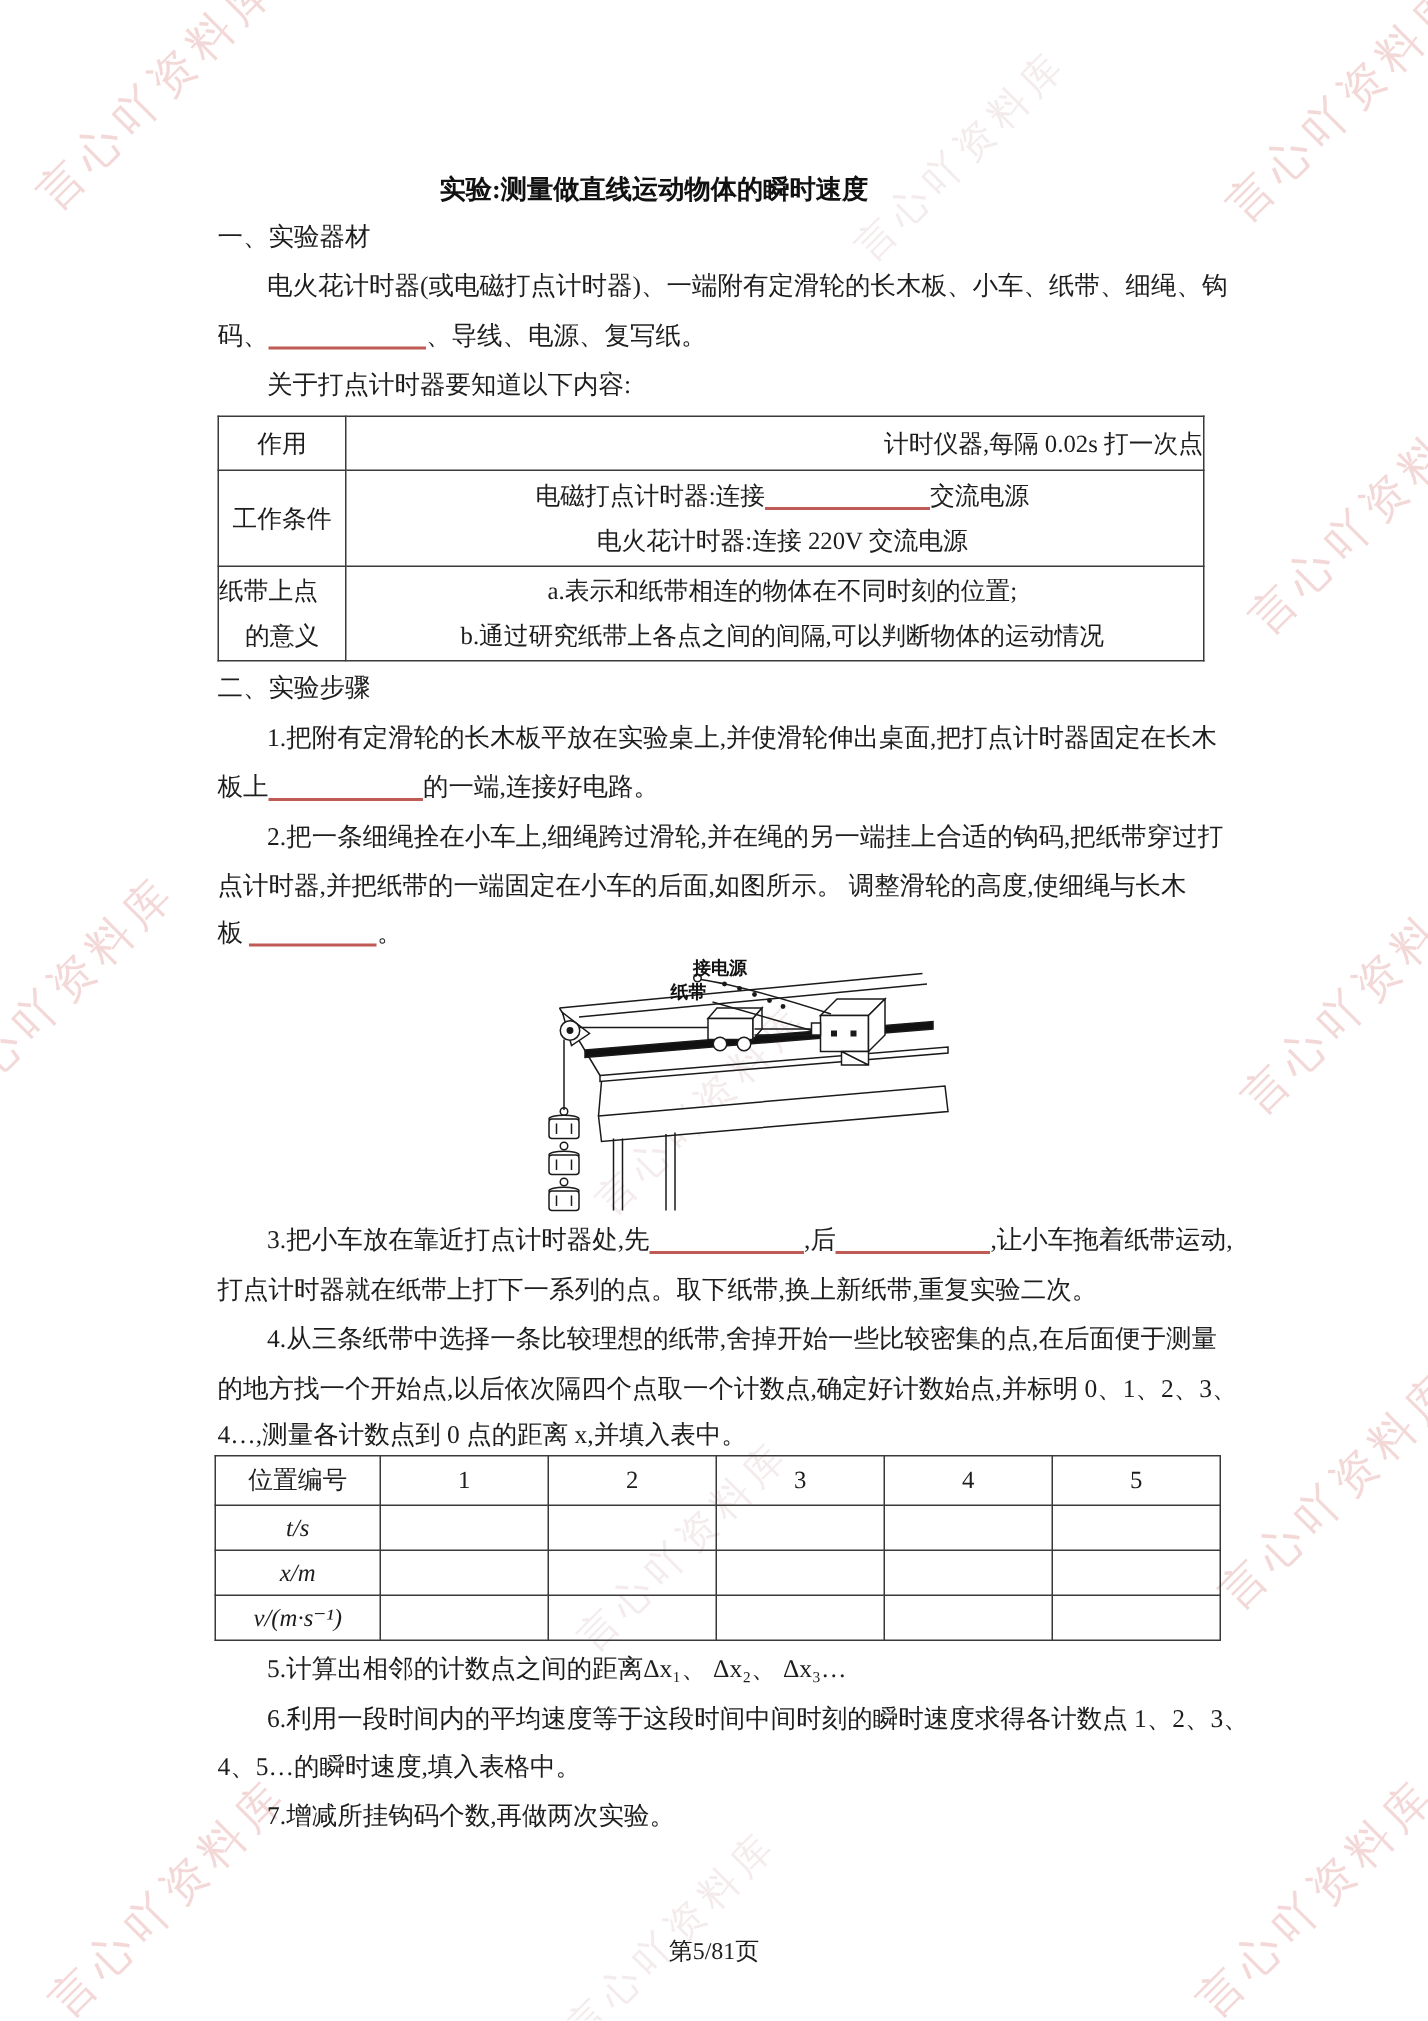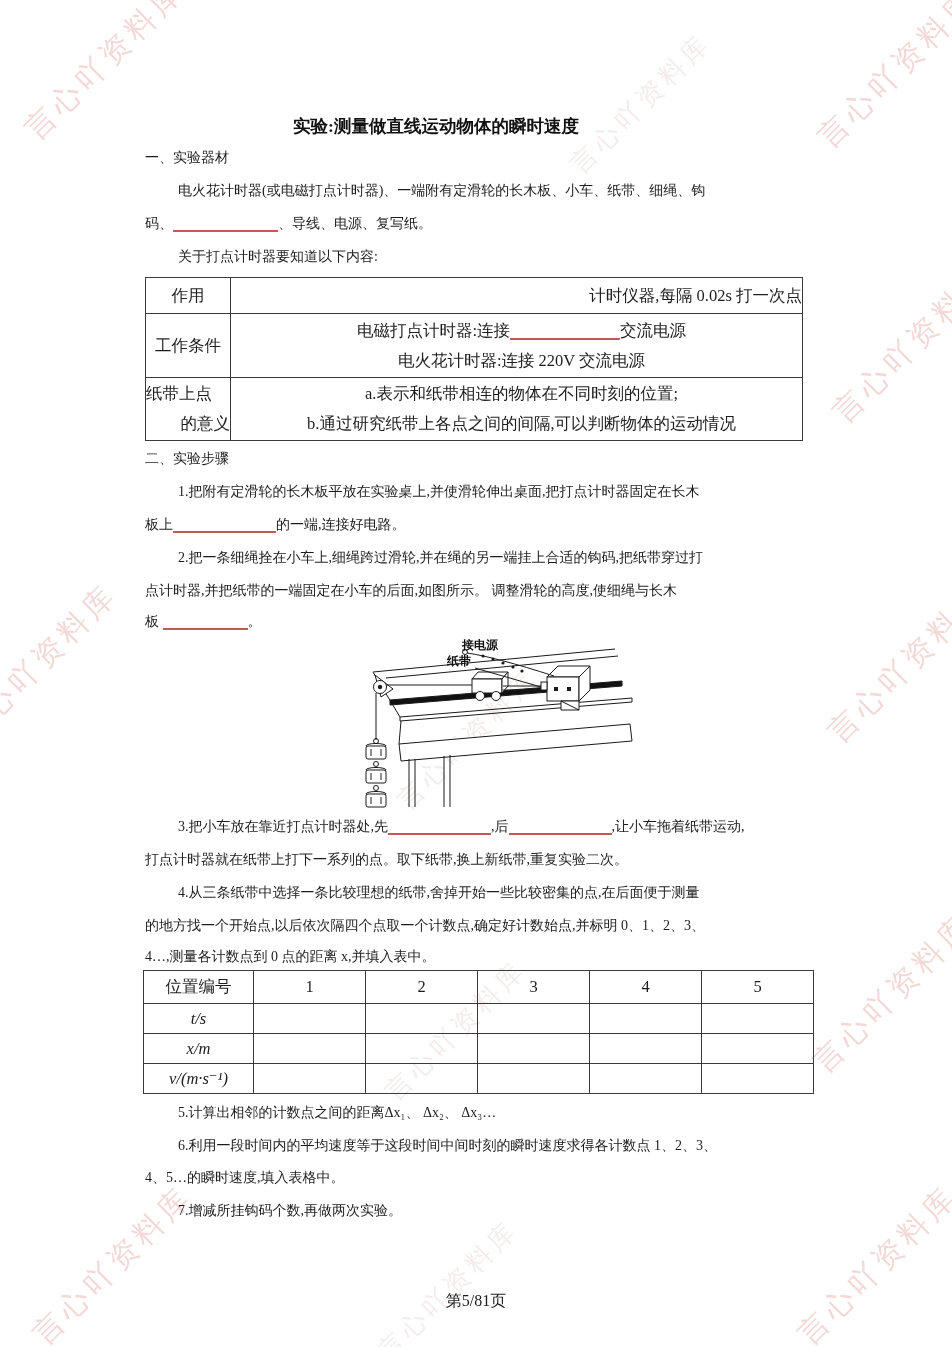--- a/index.html
+++ b/index.html
@@ -1,21 +1,21 @@
 <!DOCTYPE html>
 <html><head>
 <meta charset="utf-8">
 <style>
   html,body{margin:0;padding:0;background:#fff;}
   .page{
     position:relative;width:952px;height:1347px;background:#ffffff;
     font-family:"Liberation Serif","DejaVu Serif",serif;color:#1d1d1d;
     overflow:hidden;
   }
-  .line{position:absolute;height:22px;line-height:22px;font-size:14px;white-space:nowrap;}
+  .line{position:absolute;height:22px;line-height:22px;font-size:17px;white-space:nowrap;}
   .title{position:absolute;top:114px;left:0;width:872px;text-align:center;
          font-size:17.5px;font-weight:bold;color:#111;}
   .footer{position:absolute;top:1291px;left:0;width:952px;text-align:center;font-size:16px;}
   .blank{display:inline-block;height:12px;border-bottom:2px solid #c05a55;margin-bottom:-4px;}
   
   table{border-collapse:collapse;table-layout:fixed;}
   td{border:1px solid #3a3a3a;font-size:16.5px;color:#1d1d1d;padding:0;vertical-align:middle;text-align:center;}
   .t1{position:absolute;left:145px;top:277px;width:658px;}
   .t1 .lbl{width:84px;text-align:center;}
   .t1 .cnt{padding-left:10px;}
@@ -66,21 +66,21 @@
     <tr style="height:64px">
       <td class="lbl">工作条件</td>
       <td class="cnt">
         <div class="cline"><span>电磁打点计时器:连接</span><span class="blank" style="width:110px"></span><span>交流电源</span></div>
         <div class="cline">电火花计时器:连接 220V 交流电源</div>
       </td>
     </tr>
     <tr style="height:63px">
       <td class="lbl">
         <div class="cline" style="text-align:left">纸带上点</div>
-        <div class="cline" style="text-align:right">的意义</div>
+        <div class="cline" style="text-align:center">的意义</div>
       </td>
       <td class="cnt">
         <div class="cline">a.表示和纸带相连的物体在不同时刻的位置;</div>
         <div class="cline">b.通过研究纸带上各点之间的间隔,可以判断物体的运动情况</div>
       </td>
     </tr>
   </tbody>
     </table>
 
   <div class="line" style="left:145px;top:448px">二、实验步骤</div>

